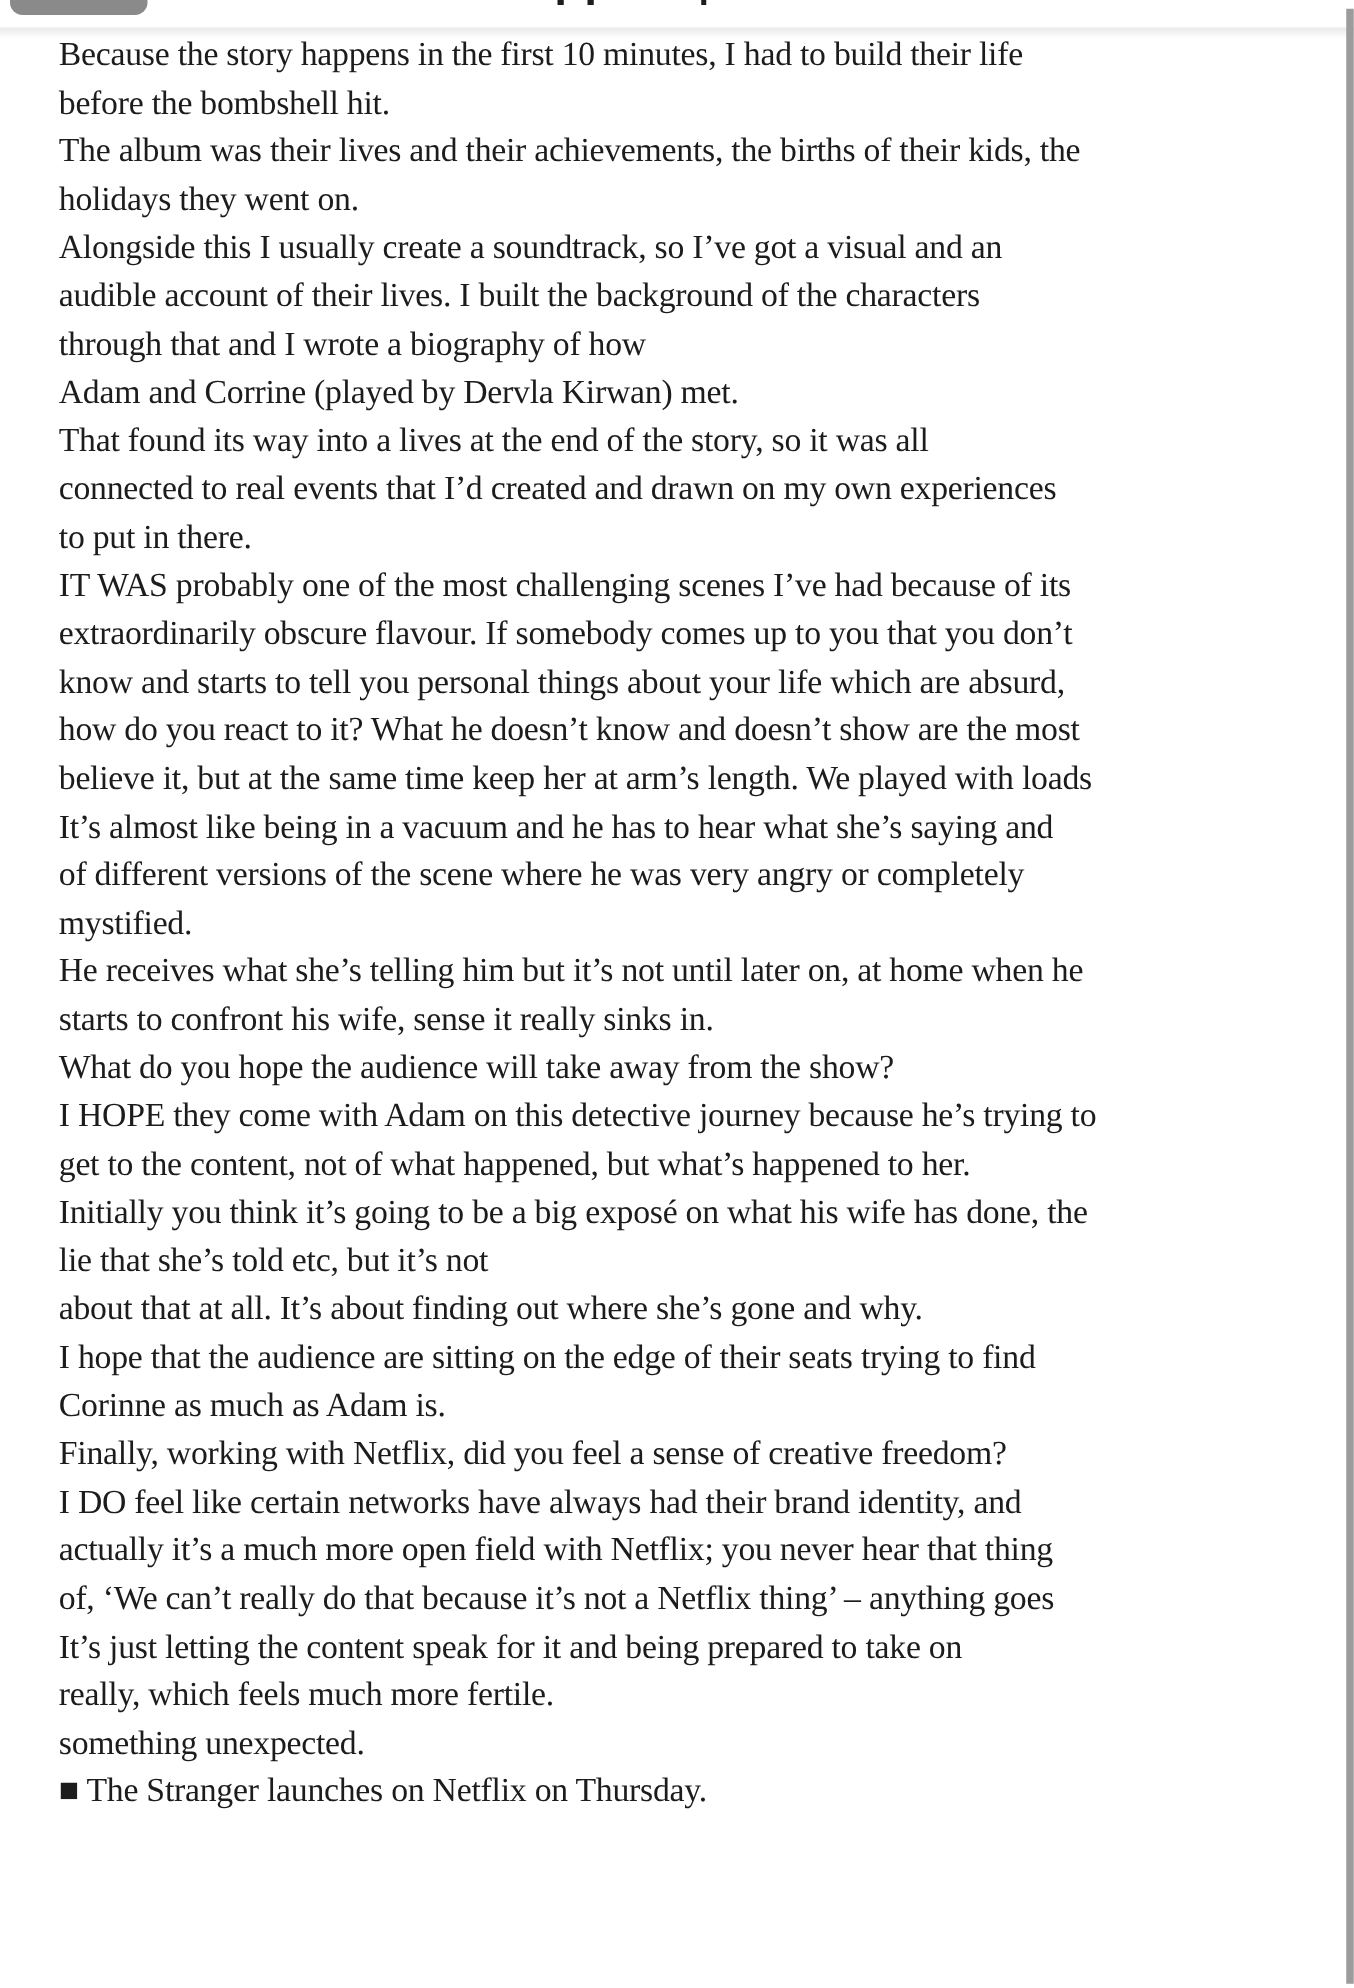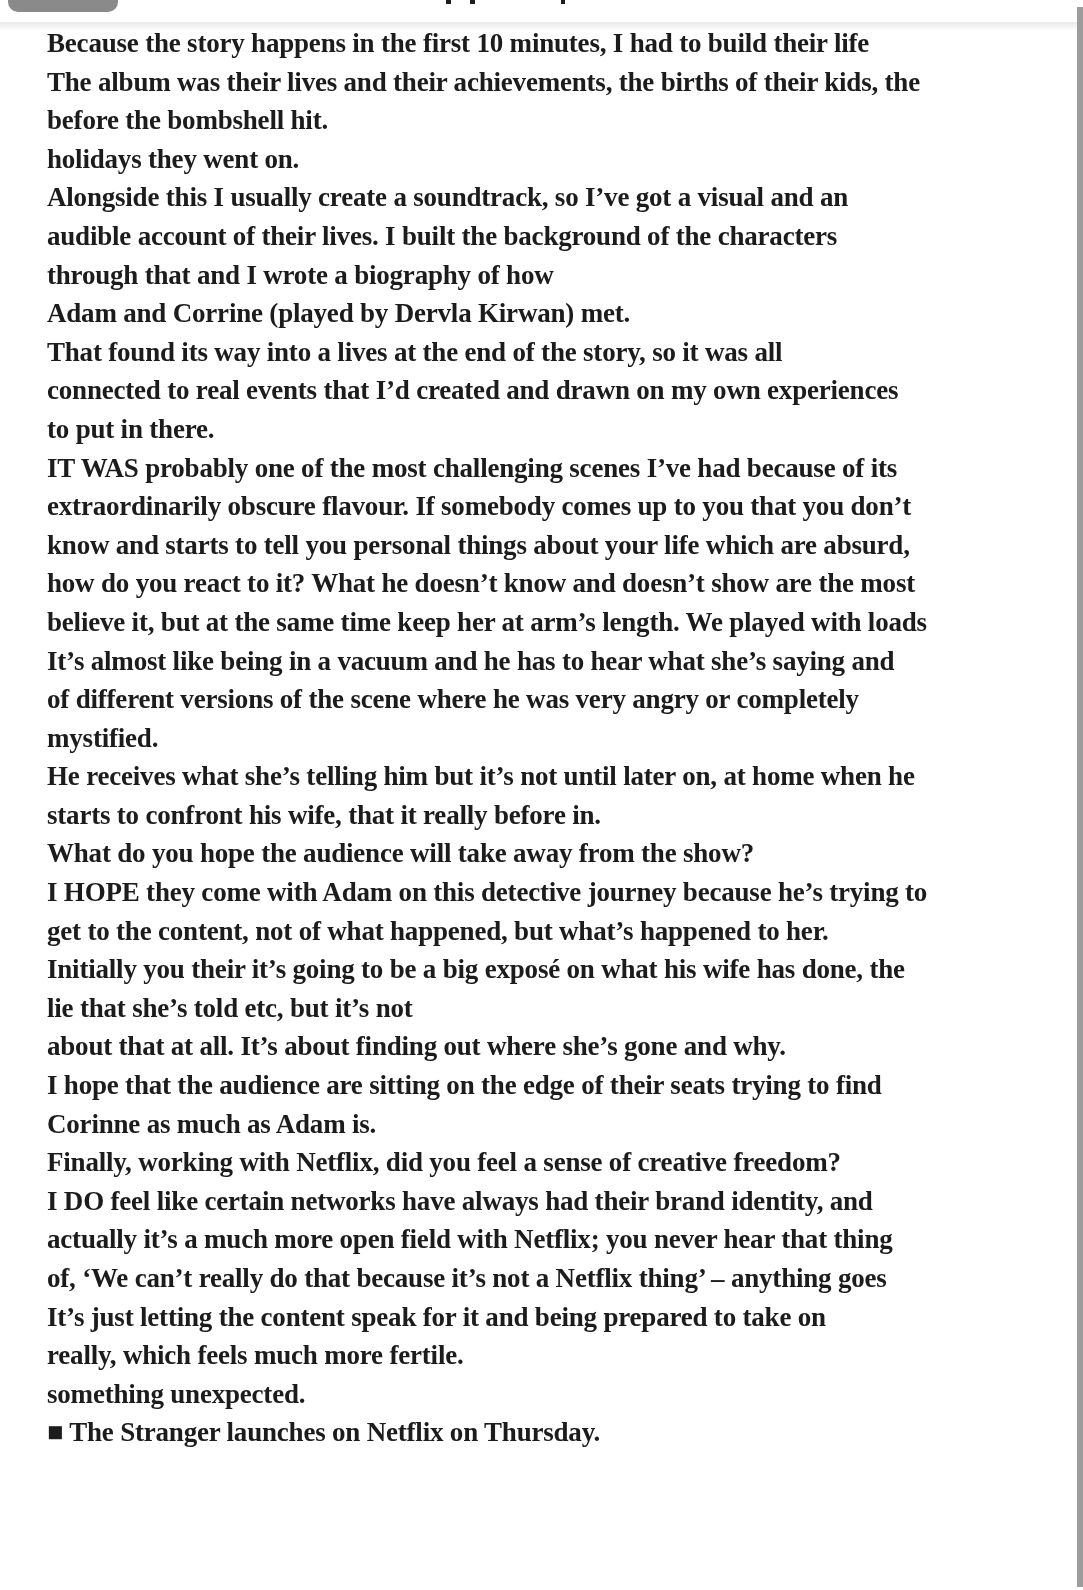--- a/index.html
+++ b/index.html
@@ -60,21 +60,20 @@
     width: 1083px;
     padding: 0 36px 0 47px;
     box-sizing: border-box;
   }
   .text-line {
     font-size: 27px;
     line-height: 38.6px;
     color: #1c1c1c;
     letter-spacing: -0.2px;
     white-space: nowrap;
-    font-weight: bold;
   }
 
   
   .scrollbar-track {
     position: absolute;
     top: 0; right: 0;
     width: 6px;
     height: 1590px;
     background: transparent;
   }
@@ -94,44 +93,44 @@
   <div class="top-pill"></div>
   <div class="descender-mark dm-1"></div>
   <div class="descender-mark dm-2"></div>
   <div class="descender-mark dm-3"></div>
 </div>
 
 <div class="divider-band"></div>
 
 <div class="article" id="article">
     <div class="text-line">Because the story happens in the first 10 minutes, I had to build their life</div>
+    <div class="text-line">before the bombshell hit.</div>
     <div class="text-line">The album was their lives and their achievements, the births of their kids, the</div>
-    <div class="text-line">before the bombshell hit.</div>
     <div class="text-line">holidays they went on.</div>
     <div class="text-line">Alongside this I usually create a soundtrack, so I’ve got a visual and an</div>
     <div class="text-line">audible account of their lives. I built the background of the characters</div>
     <div class="text-line">through that and I wrote a biography of how</div>
     <div class="text-line">Adam and Corrine (played by Dervla Kirwan) met.</div>
     <div class="text-line">That found its way into a lives at the end of the story, so it was all</div>
     <div class="text-line">connected to real events that I’d created and drawn on my own experiences</div>
     <div class="text-line">to put in there.</div>
     <div class="text-line">IT WAS probably one of the most challenging scenes I’ve had because of its</div>
     <div class="text-line">extraordinarily obscure flavour. If somebody comes up to you that you don’t</div>
     <div class="text-line">know and starts to tell you personal things about your life which are absurd,</div>
     <div class="text-line">how do you react to it? What he doesn’t know and doesn’t show are the most</div>
     <div class="text-line">believe it, but at the same time keep her at arm’s length. We played with loads</div>
     <div class="text-line">It’s almost like being in a vacuum and he has to hear what she’s saying and</div>
     <div class="text-line">of different versions of the scene where he was very angry or completely</div>
     <div class="text-line">mystified.</div>
     <div class="text-line">He receives what she’s telling him but it’s not until later on, at home when he</div>
-    <div class="text-line">starts to confront his wife, that it really before in.</div>
+    <div class="text-line">starts to confront his wife, sense it really sinks in.</div>
     <div class="text-line">What do you hope the audience will take away from the show?</div>
     <div class="text-line">I HOPE they come with Adam on this detective journey because he’s trying to</div>
     <div class="text-line">get to the content, not of what happened, but what’s happened to her.</div>
-    <div class="text-line">Initially you their it’s going to be a big exposé on what his wife has done, the</div>
+    <div class="text-line">Initially you think it’s going to be a big exposé on what his wife has done, the</div>
     <div class="text-line">lie that she’s told etc, but it’s not</div>
     <div class="text-line">about that at all. It’s about finding out where she’s gone and why.</div>
     <div class="text-line">I hope that the audience are sitting on the edge of their seats trying to find</div>
     <div class="text-line">Corinne as much as Adam is.</div>
     <div class="text-line">Finally, working with Netflix, did you feel a sense of creative freedom?</div>
     <div class="text-line">I DO feel like certain networks have always had their brand identity, and</div>
     <div class="text-line">actually it’s a much more open field with Netflix; you never hear that thing</div>
     <div class="text-line">of, ‘We can’t really do that because it’s not a Netflix thing’ – anything goes</div>
     <div class="text-line">It’s just letting the content speak for it and being prepared to take on</div>
     <div class="text-line">really, which feels much more fertile.</div>

